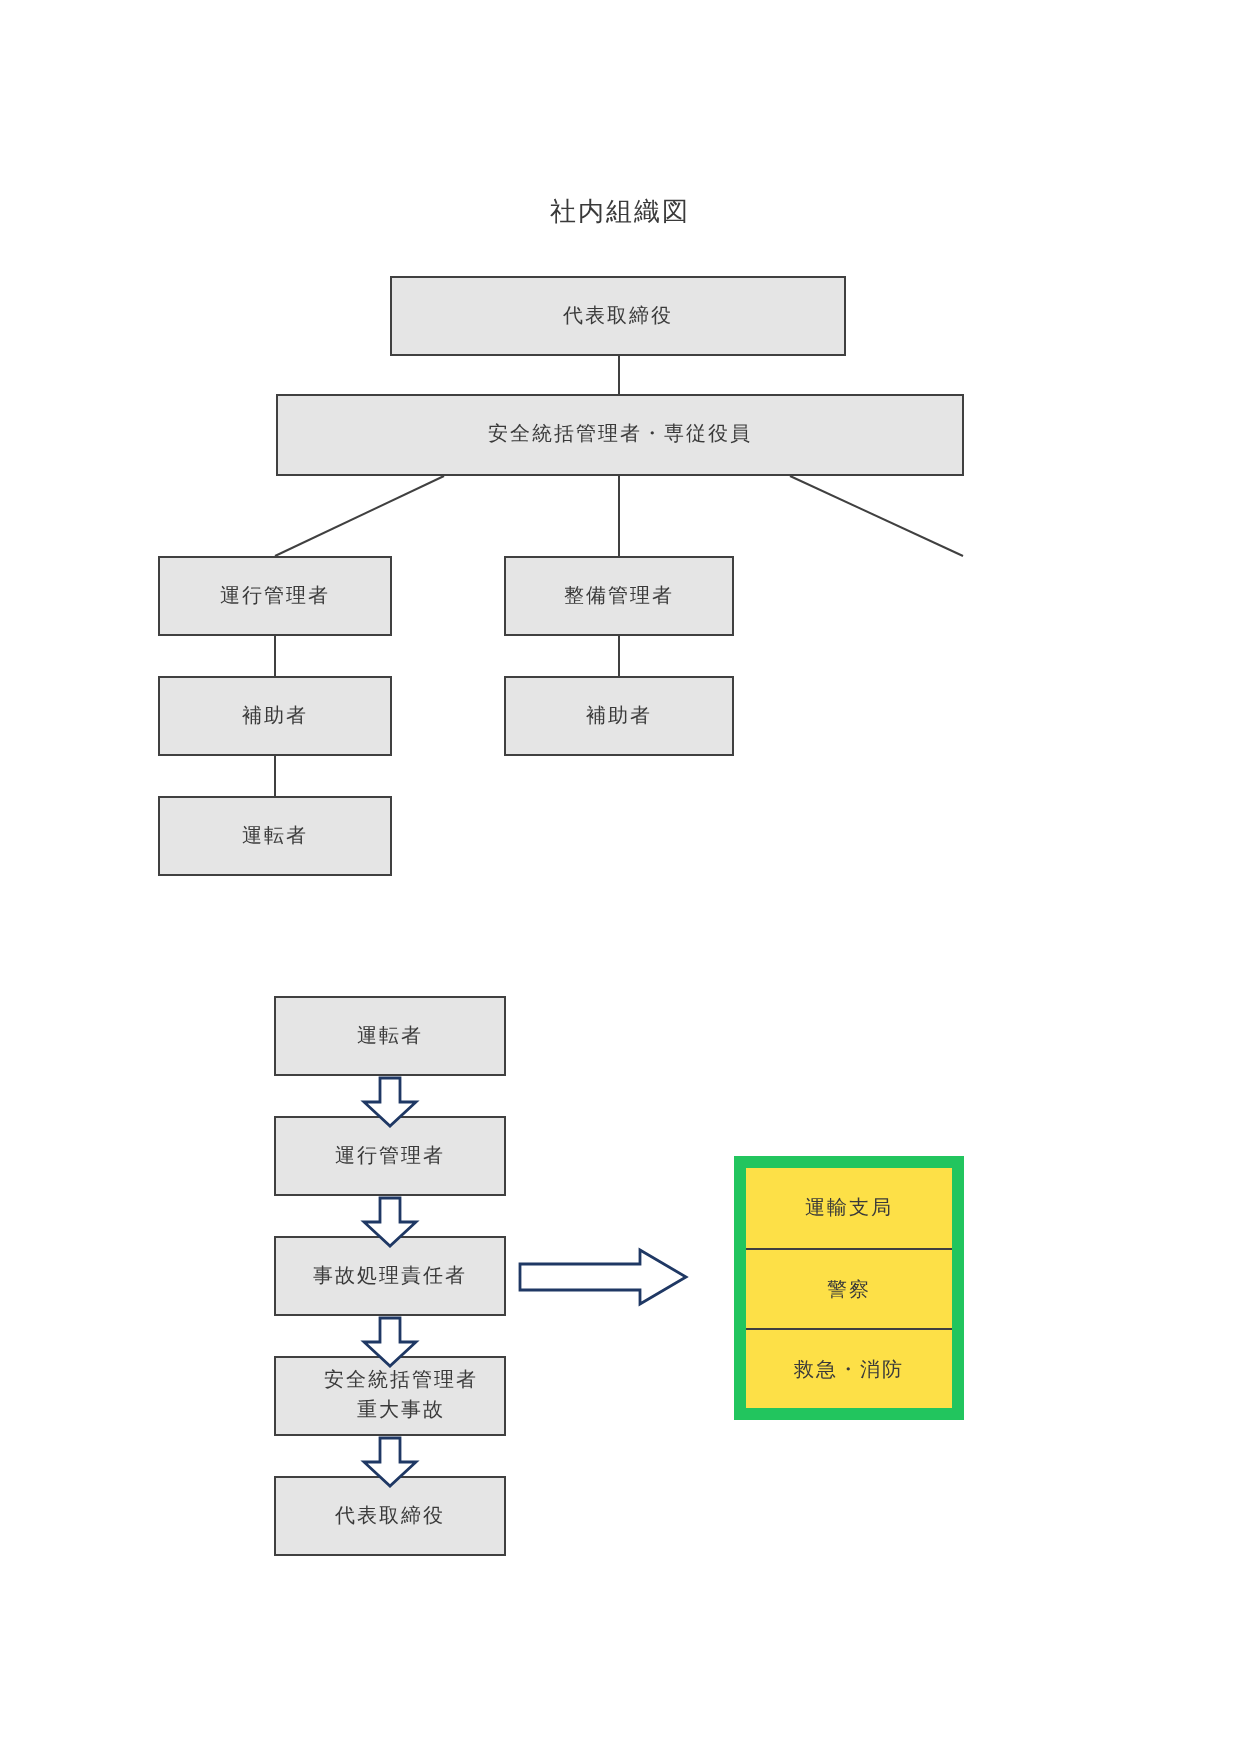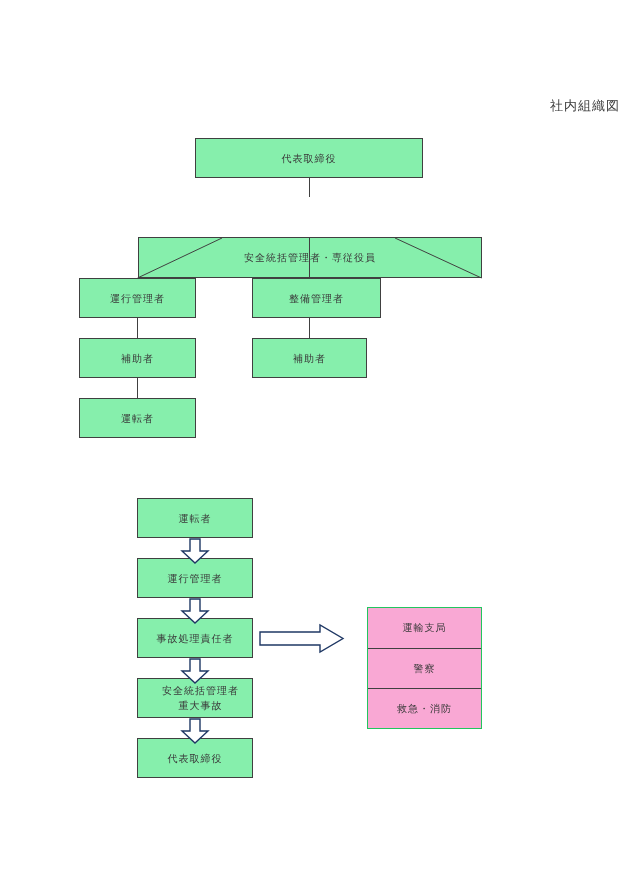--- a/index.html
+++ b/index.html
@@ -13,47 +13,46 @@
     height: 877px;
     background: #ffffff;
     font-family: "Liberation Sans", "DejaVu Sans", sans-serif;
     color: #3a3a3a;
     overflow: hidden;
   }
   .title {
     position: absolute;
     left: 0;
     width: 620px;
-    text-align: right;
+    text-align: center;
     font-size: 13px;
     letter-spacing: 1px;
     color: #3a3a3a;
   }
   .box {
     position: absolute;
     box-sizing: border-box;
     border: 1px solid #404040;
-    background: #86efac;
+    background: #e5e5e5;
     display: flex;
     flex-direction: column;
     align-items: center;
     justify-content: center;
     font-size: 10px;
     letter-spacing: 1px;
     color: #3a3a3a;
     line-height: 15px;
     z-index: 1;
   }
   .contact-stack {
     position: absolute;
     box-sizing: border-box;
-    border: 1px solid #22c55e;
-    background: #f9a8d4;
+    border: 6px solid #22c55e;
+    background: #fde047;
     z-index: 1;
-    margin-top: 29px;
   }
   .contact-row {
     box-sizing: border-box;
     height: 40px;
     display: flex;
     align-items: center;
     justify-content: center;
     font-size: 10px;
     letter-spacing: 1px;
     color: #3a3a3a;
@@ -83,29 +82,29 @@
 <body>
 
 <div class="page">
 
   <div class="title" style="top:97px;">社内組織図</div>
 
   <div class="box" style="left:195px; top:138px; width:228px; height:40px;">
     <span>代表取締役</span>
   </div>
 
-  <div class="box" style="left:138px; top:197px; width:344px; height:41px;margin-top:40px;">
+  <div class="box" style="left:138px; top:197px; width:344px; height:41px;">
     <span>安全統括管理者・専従役員</span>
   </div>
 
   <div class="box" style="left:79px; top:278px; width:117px; height:40px;">
     <span>運行管理者</span>
   </div>
 
-  <div class="box" style="left:252px; top:278px; width:129px; height:40px;">
+  <div class="box" style="left:252px; top:278px; width:115px; height:40px;">
     <span>整備管理者</span>
   </div>
 
 
   <div class="box" style="left:79px; top:338px; width:117px; height:40px;">
     <span>補助者</span>
   </div>
 
   <div class="box" style="left:252px; top:338px; width:115px; height:40px;">
     <span>補助者</span>

